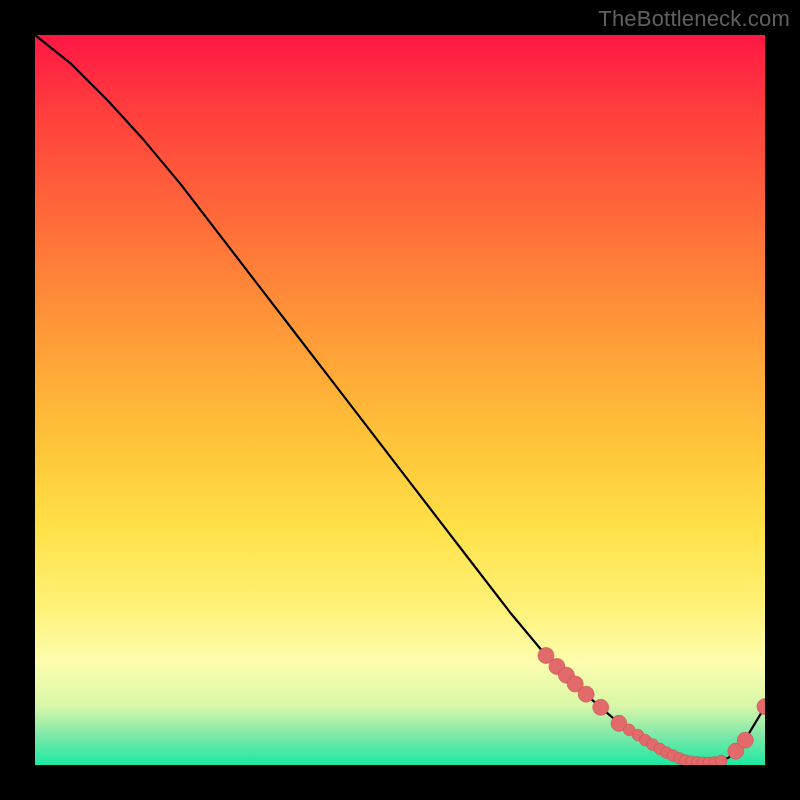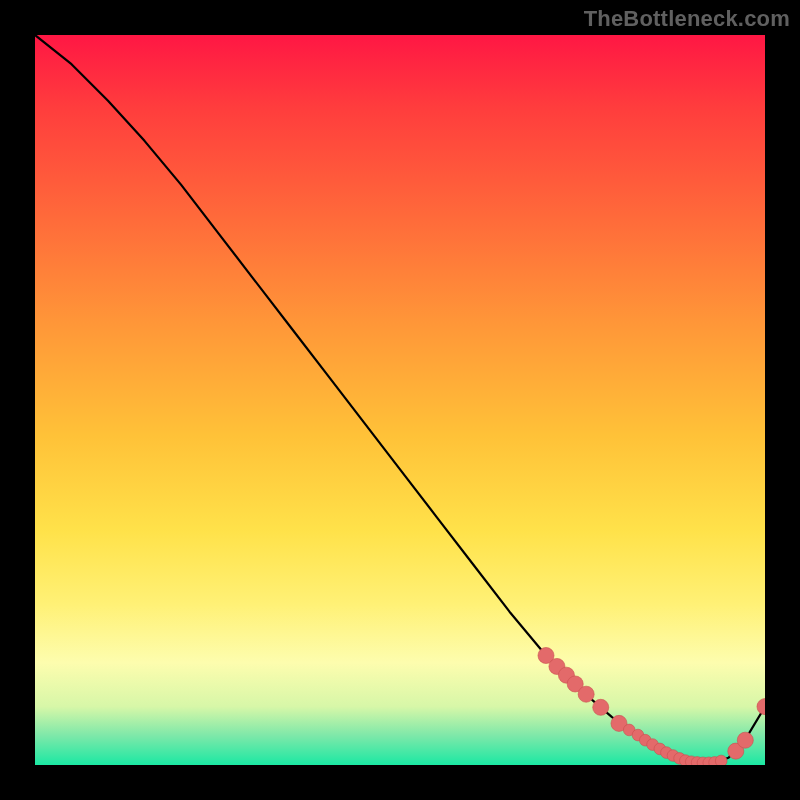--- a/index.html
+++ b/index.html
@@ -30,21 +30,21 @@
       #d7f7a8 92%,
       #7de8a9 96%,
       #1be8a3 100%
     );
   }
   .watermark {
     position: absolute;
     top: 6px;
     right: 10px;
     font-size: 22px;
-    font-weight: 700;
+    font-weight: 400;
     color: #606060;
     letter-spacing: 0.2px;
     user-select: none;
   }
   svg {
     position: absolute;
     left: 0;
     top: 0;
   }
 </style>

